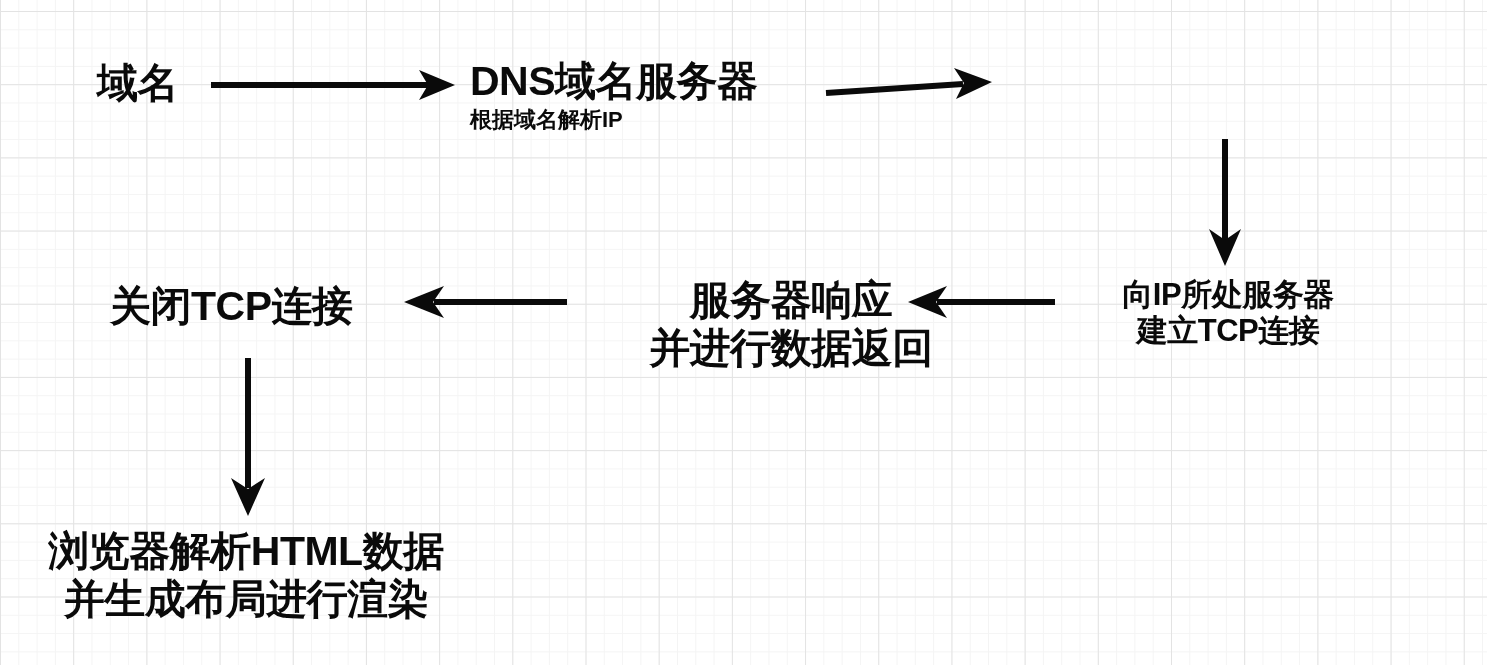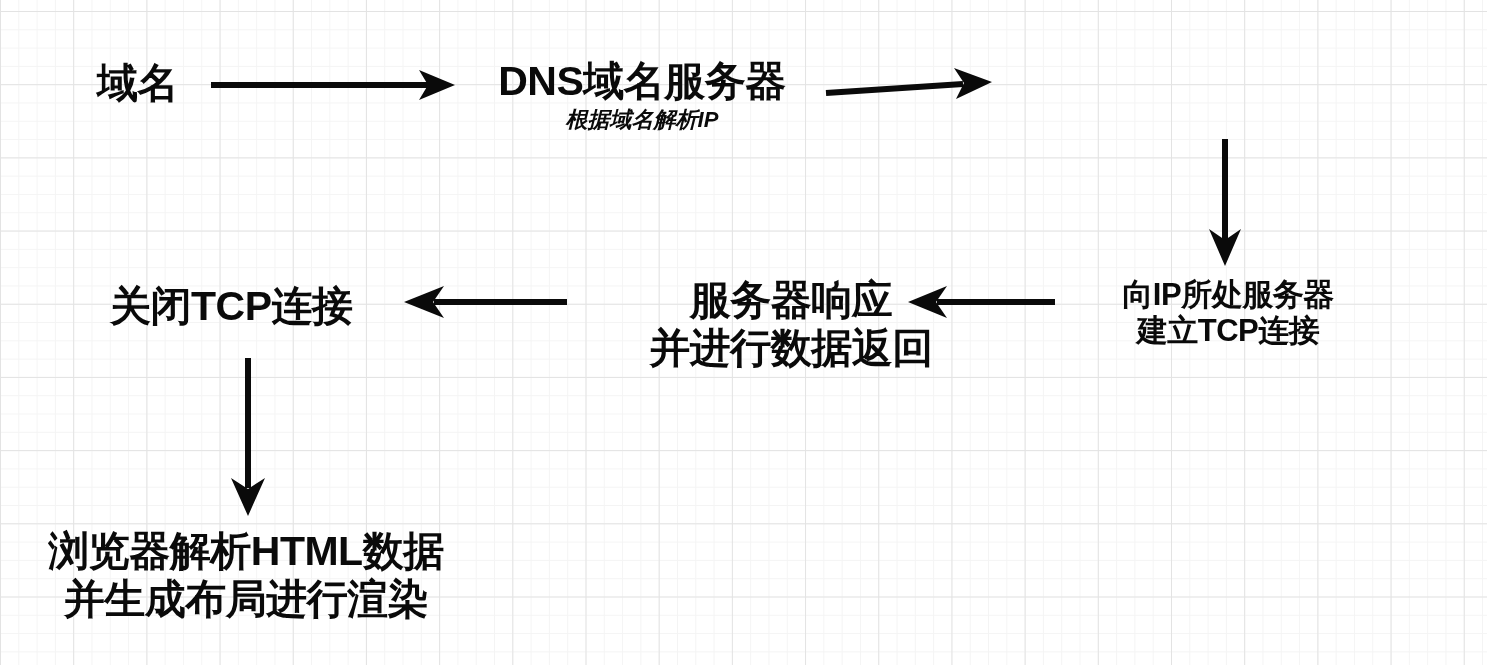--- a/index.html
+++ b/index.html
@@ -32,24 +32,24 @@
     font-family: "Liberation Sans", "DejaVu Sans", sans-serif;
     font-weight: bold;
     color: #0a0a0a;
     white-space: nowrap;
     line-height: 1.16;
     letter-spacing: -0.5px;
   }
   .node .line { display: block; }
 
   .title-main { font-size: 41px; }
-  .sub { font-size: 22px; font-weight: bold; letter-spacing: 0px; font-style: italic; }
+  .sub { font-size: 22px; font-weight: bold; letter-spacing: 0px; }
 
   .n-domain      { left: 97px;   top: 60px;  font-size: 41px; }
-  .n-dns         { left: 470px;  top: 58px;  text-align: center; width: 344px; }
+  .n-dns         { left: 470px;  top: 58px;  width: 344px; }
   .n-dns .sub    { font-size: 22px; margin-top: 1px; }
   .n-getip       { left: 1008px; top: 62px;  font-size: 41px; }
   .n-sendhttp    { left: 1058px; top: 277px; font-size: 31px; text-align: center; width: 340px; }
   .n-resp        { left: 636px;  top: 277px; font-size: 41px; text-align: center; width: 310px; }
   .n-closetcp    { left: 110px;  top: 283px; font-size: 41px; }
   .n-render      { left: 10px;   top: 528px; font-size: 41px; text-align: center; width: 472px; }
 
   .arrow-svg {
     position: absolute;
     left: 0; top: 0;

